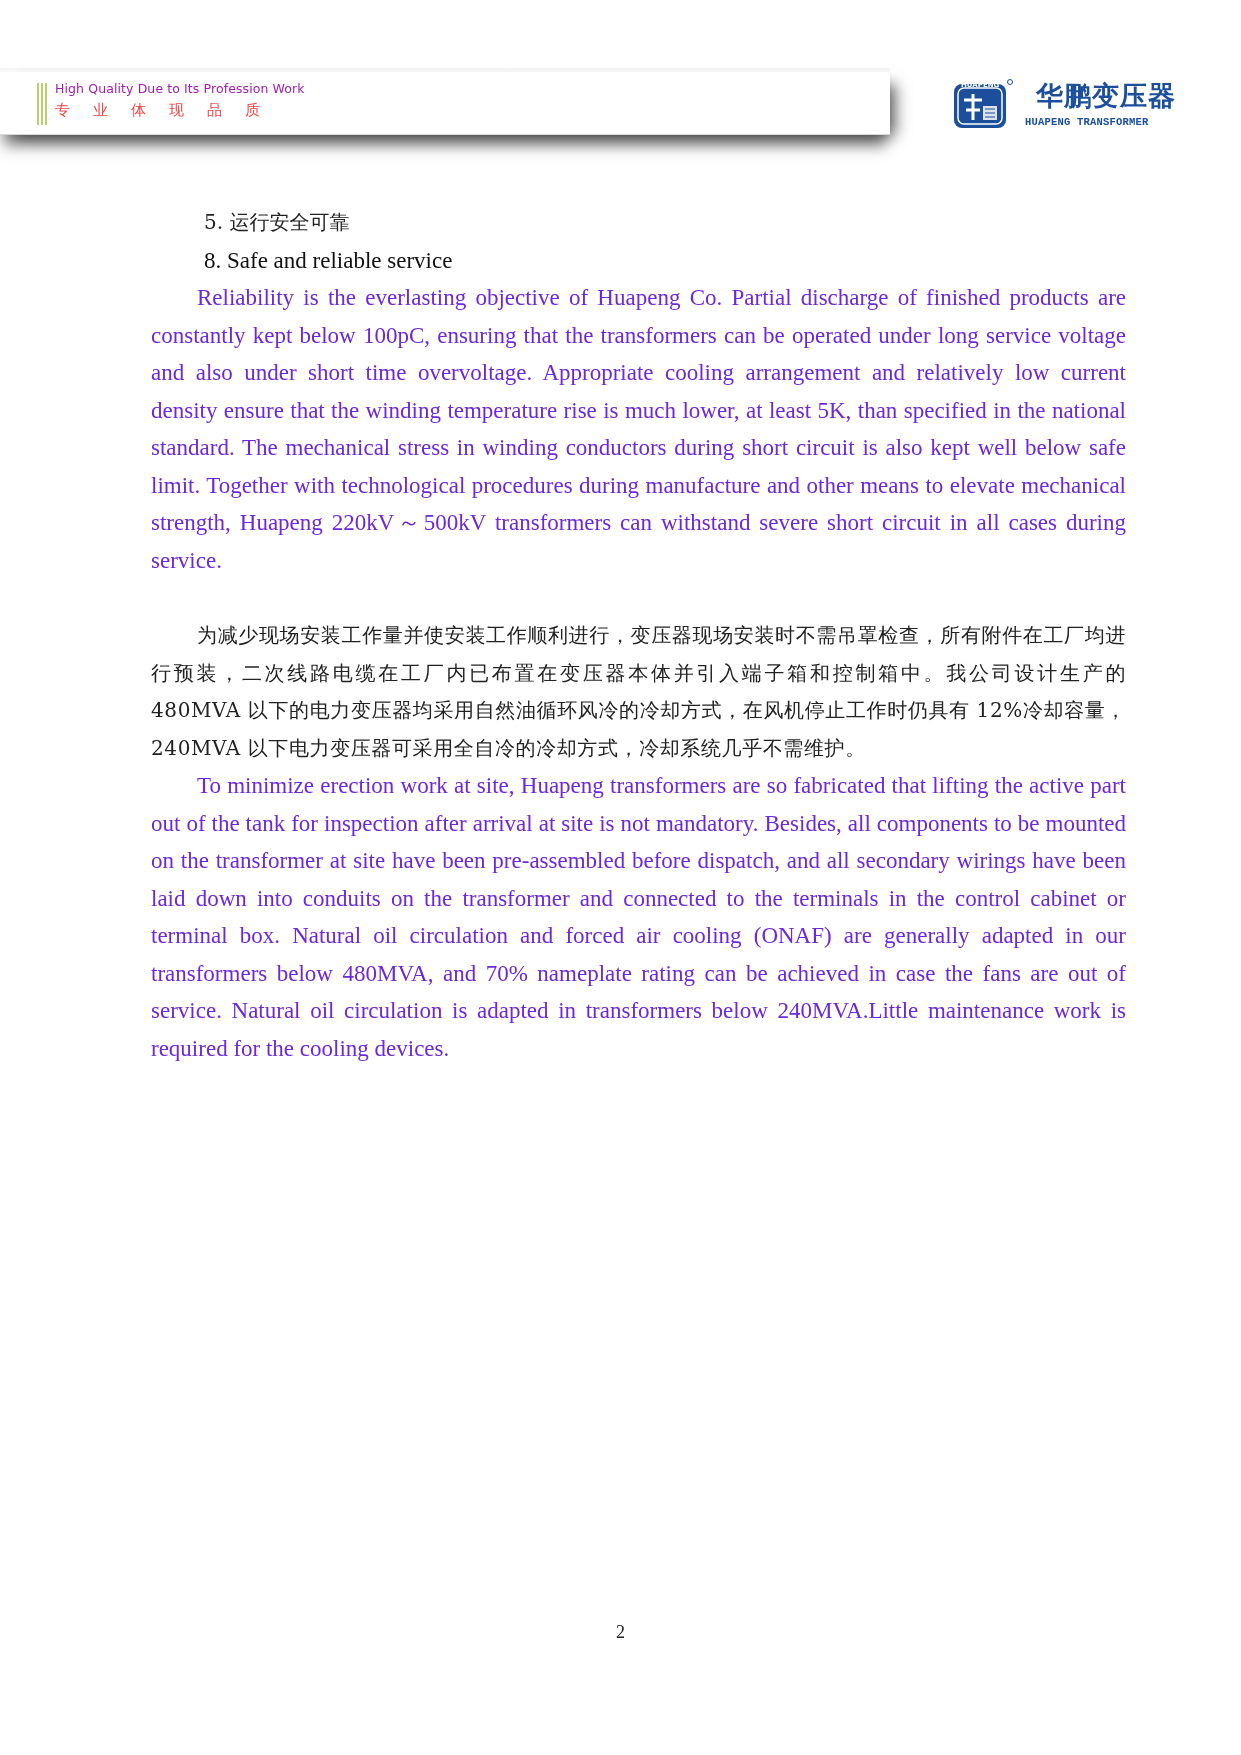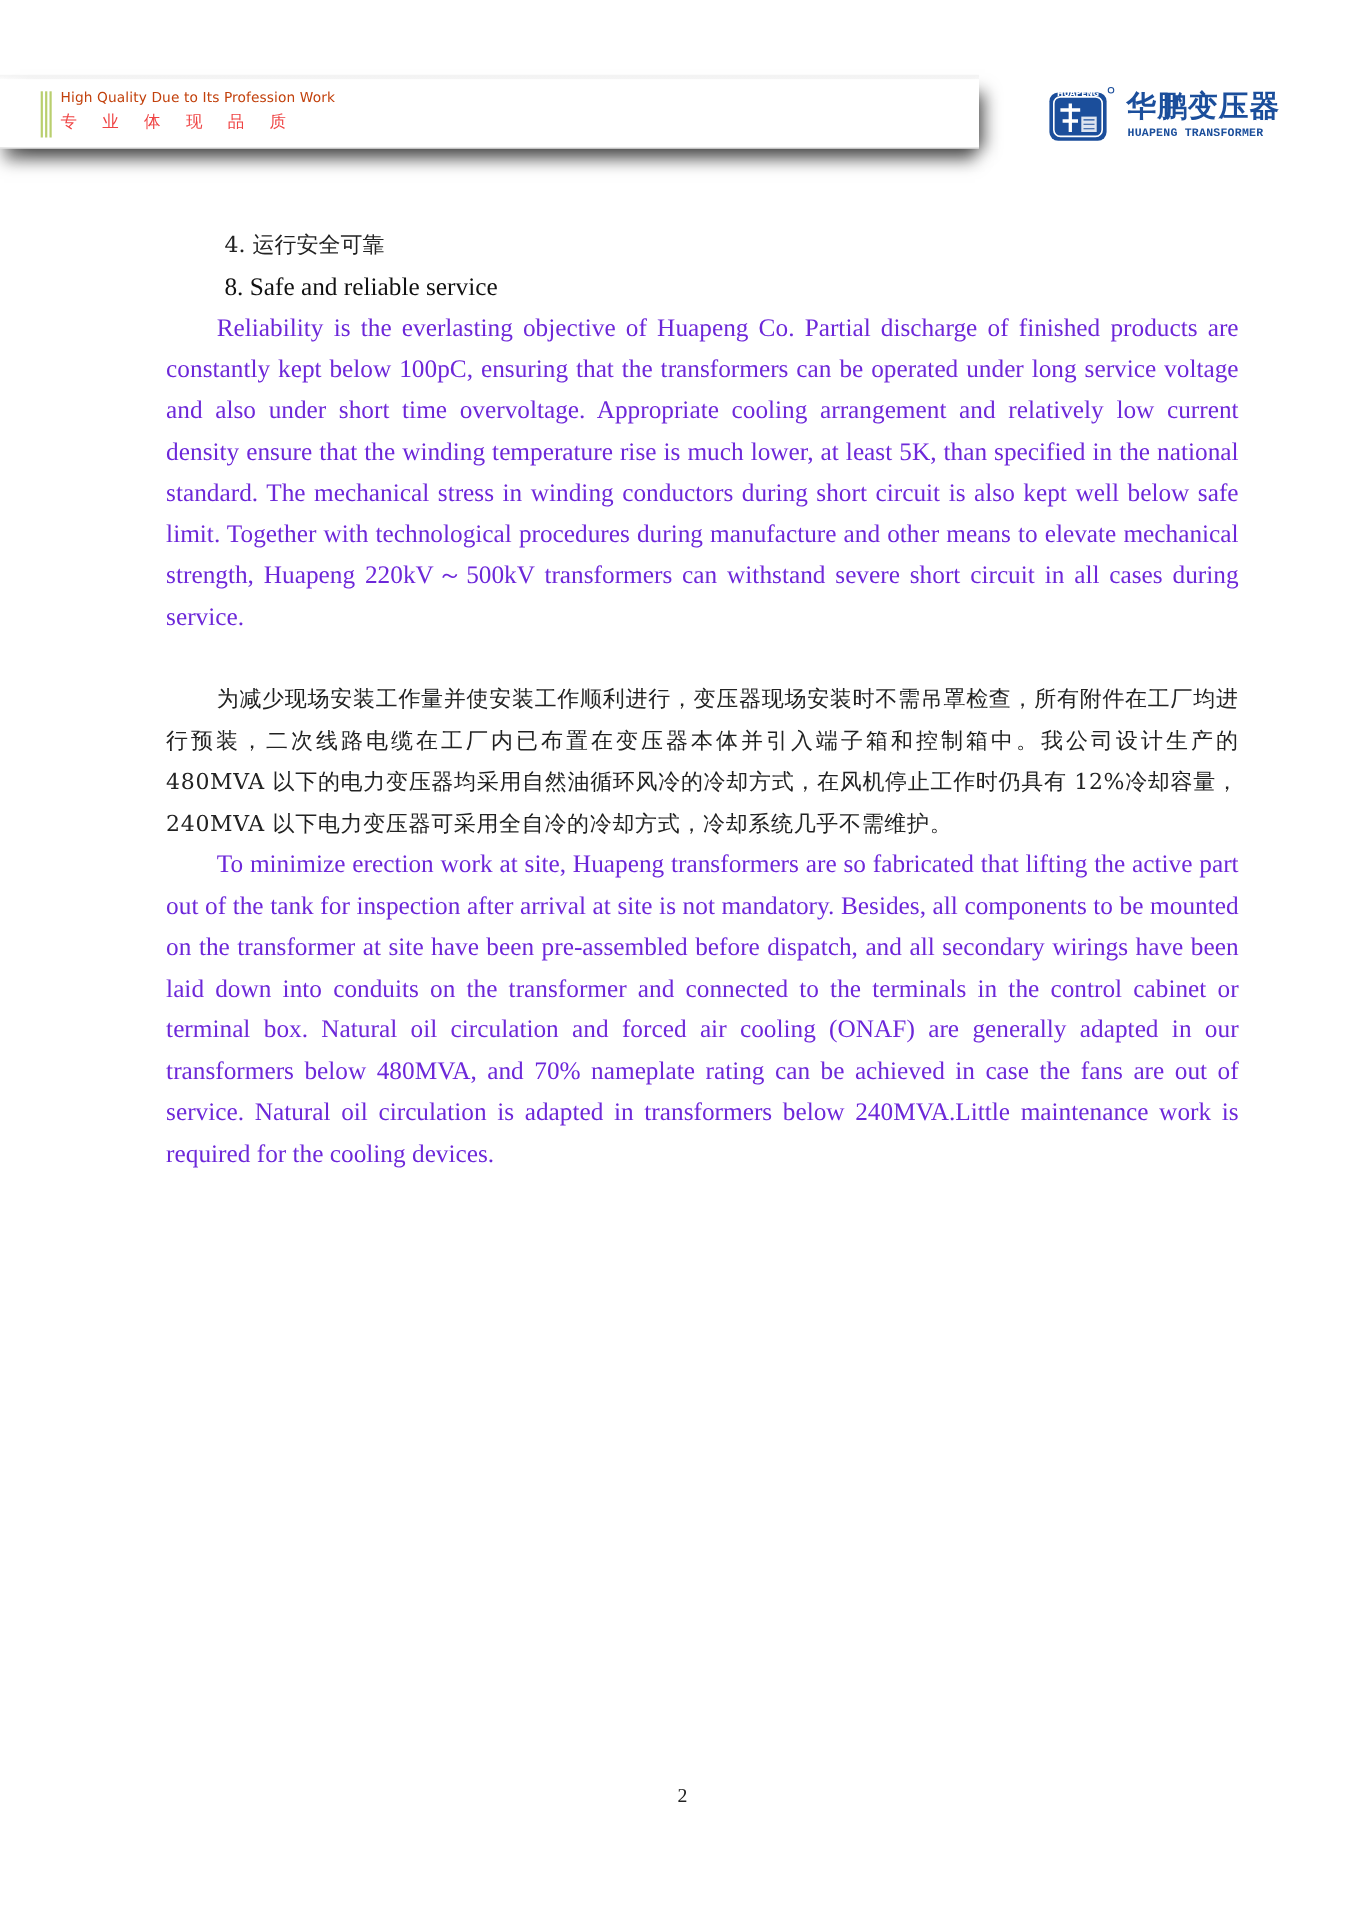--- a/index.html
+++ b/index.html
@@ -16,36 +16,36 @@
     position: absolute; left: 0; top: 68px; width: 890px; height: 6px;
     background: linear-gradient(#f4f4f4, #ffffff);
   }
   .tagline-bars {
     position: absolute; left: 37px; top: 83px; width: 12px; height: 42px;
     display: flex; gap: 2px;
   }
   .tagline-bars span { display: block; width: 2px; height: 100%; background: #b9cf6e; }
   .tagline-en {
     position: absolute; left: 55px; top: 81px;
-    font-family: "DejaVu Sans", sans-serif; font-size: 12.5px; color: #c2410c;
+    font-family: "DejaVu Sans", sans-serif; font-size: 12.5px; color: #a21caf;
     letter-spacing: 0.1px;
   }
   .tagline-zh {
     position: absolute; left: 55px; top: 101px;
     font-family: "DejaVu Sans", sans-serif; font-size: 15px; color: #ef4444;
     letter-spacing: 23px;
   }
 
   
   .logo { position: absolute; left: 952px; top: 76px; width: 250px; height: 60px; }
   .logo-mark {
     position: absolute; left: 0; top: 0; width: 62px; height: 56px;
   }
   .logo-zh {
-    position: absolute; left: 72px; top: 2px;
+    position: absolute; left: 84px; top: 2px;
     font-family: "DejaVu Sans", sans-serif; font-weight: bold; font-size: 27px;
     color: #1b4e9b; letter-spacing: 1px;
   }
   .logo-en {
     position: absolute; left: 73px; top: 40px;
     font-family: Liberation Mono, monospace; font-weight: bold; font-size: 10.5px;
     color: #1b4e9b; letter-spacing: 0.2px;
   }
 
   
@@ -96,21 +96,21 @@
     <rect x="31" y="30" width="14" height="14" fill="#ffffff" opacity="0.85"></rect>
     <path d="M33 33 h10 M33 37 h10 M33 41 h10" stroke="#1b4e9b" stroke-width="1"></path>
     <circle cx="58" cy="6" r="2.5" fill="none" stroke="#1b4e9b" stroke-width="1"></circle>
   </svg>
   <div class="logo-zh">华鹏变压器</div>
   <div class="logo-en">HUAPENG TRANSFORMER</div>
 </div>
 
 <div class="content">
   <section>
-    <p class="heading-zh">4. 运行安全可靠</p>
+    <p class="heading-zh">5. 运行安全可靠</p>
     <p class="heading-en">8. Safe and reliable service</p>
     <p class="en indent">Reliability is the everlasting objective of Huapeng Co. Partial discharge of finished products are constantly kept below 100pC, ensuring that the transformers can be operated under long service voltage and also under short time overvoltage. Appropriate cooling arrangement and relatively low current density ensure that the winding temperature rise is much lower, at least 5K, than specified in the national standard. The mechanical stress in winding conductors during short circuit is also kept well below safe limit. Together with technological procedures during manufacture and other means to elevate mechanical strength, Huapeng 220kV～500kV transformers can withstand severe short circuit in all cases during service.</p>
   </section>
 
   <div class="gap"></div>
 
   <section>
     <p class="zh indent">为减少现场安装工作量并使安装工作顺利进行，变压器现场安装时不需吊罩检查，所有附件在工厂均进行预装，二次线路电缆在工厂内已布置在变压器本体并引入端子箱和控制箱中。我公司设计生产的 480MVA 以下的电力变压器均采用自然油循环风冷的冷却方式，在风机停止工作时仍具有 12%冷却容量，240MVA 以下电力变压器可采用全自冷的冷却方式，冷却系统几乎不需维护。</p>
     <p class="en indent">To minimize erection work at site, Huapeng transformers are so fabricated that lifting the active part out of the tank for inspection after arrival at site is not mandatory. Besides, all components to be mounted on the transformer at site have been pre-assembled before dispatch, and all secondary wirings have been laid down into conduits on the transformer and connected to the terminals in the control cabinet or terminal box. Natural oil circulation and forced air cooling (ONAF) are generally adapted in our transformers below 480MVA, and 70% nameplate rating can be achieved in case the fans are out of service. Natural oil circulation is adapted in transformers below 240MVA.Little maintenance work is required for the cooling devices.</p>
   </section>

